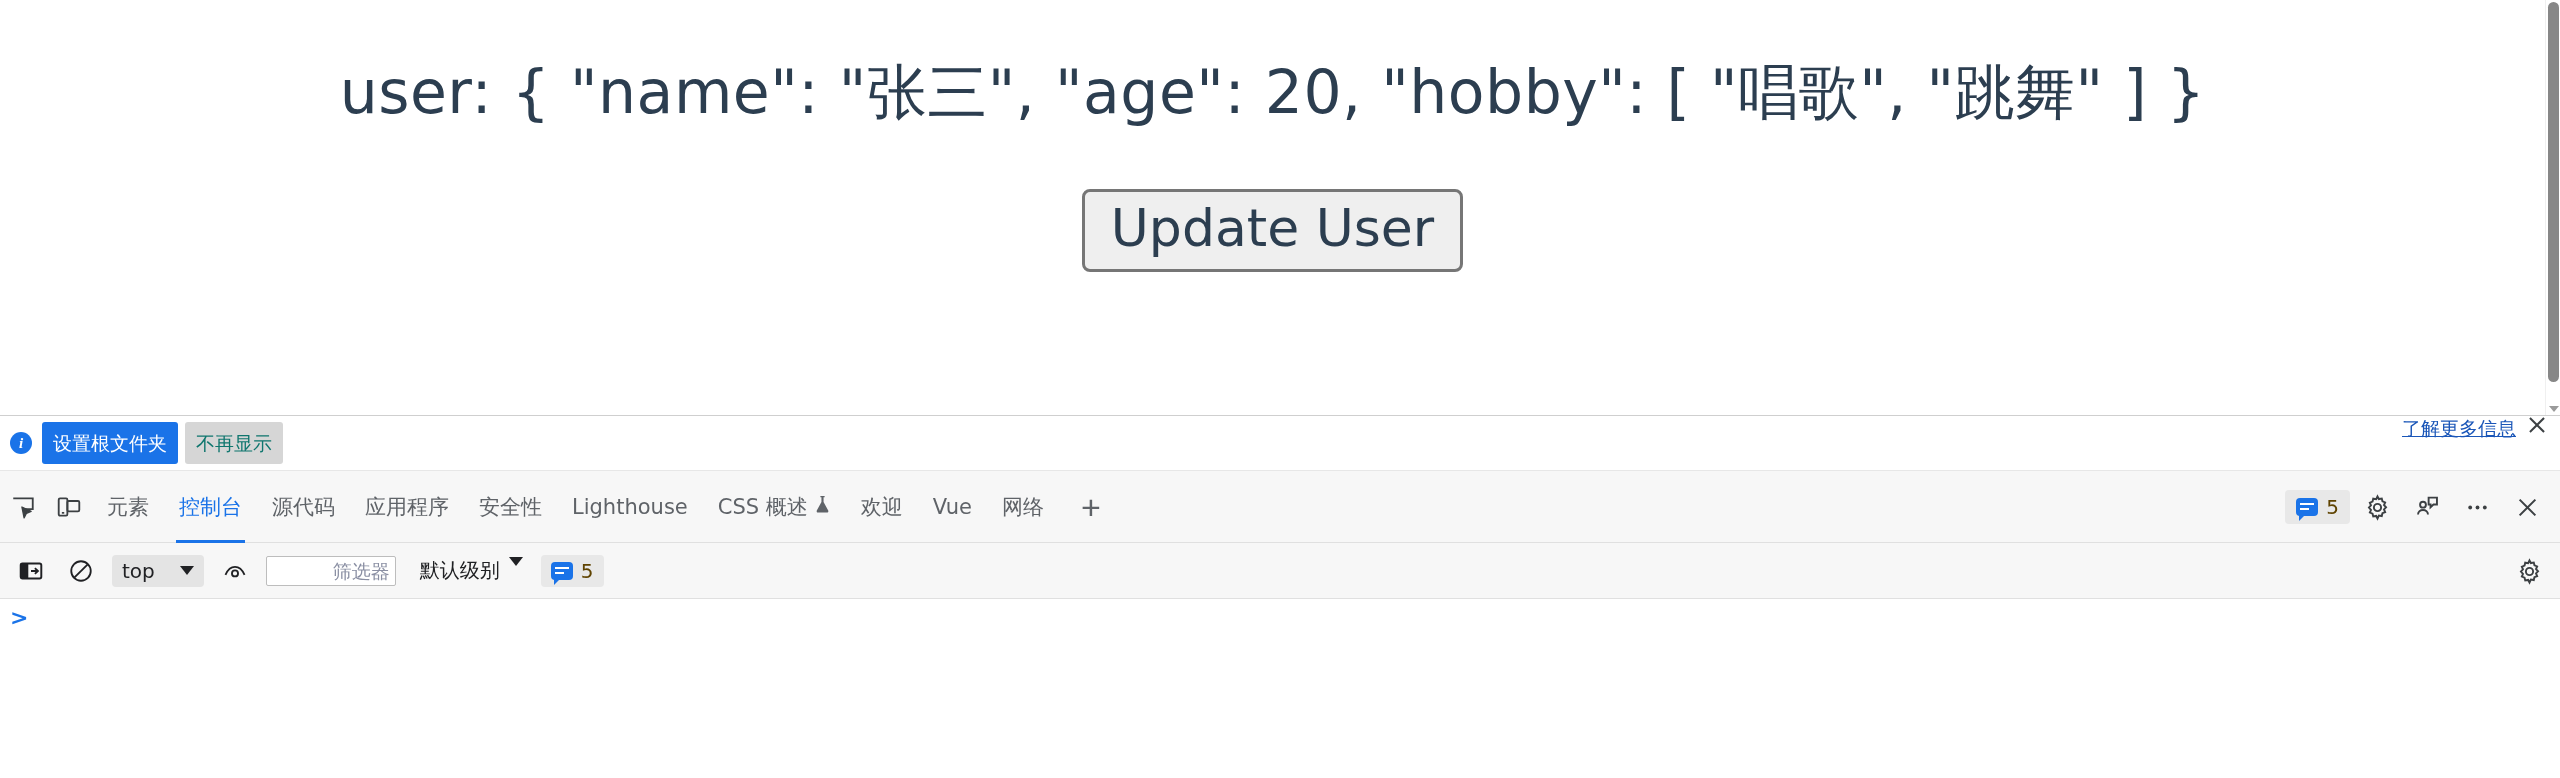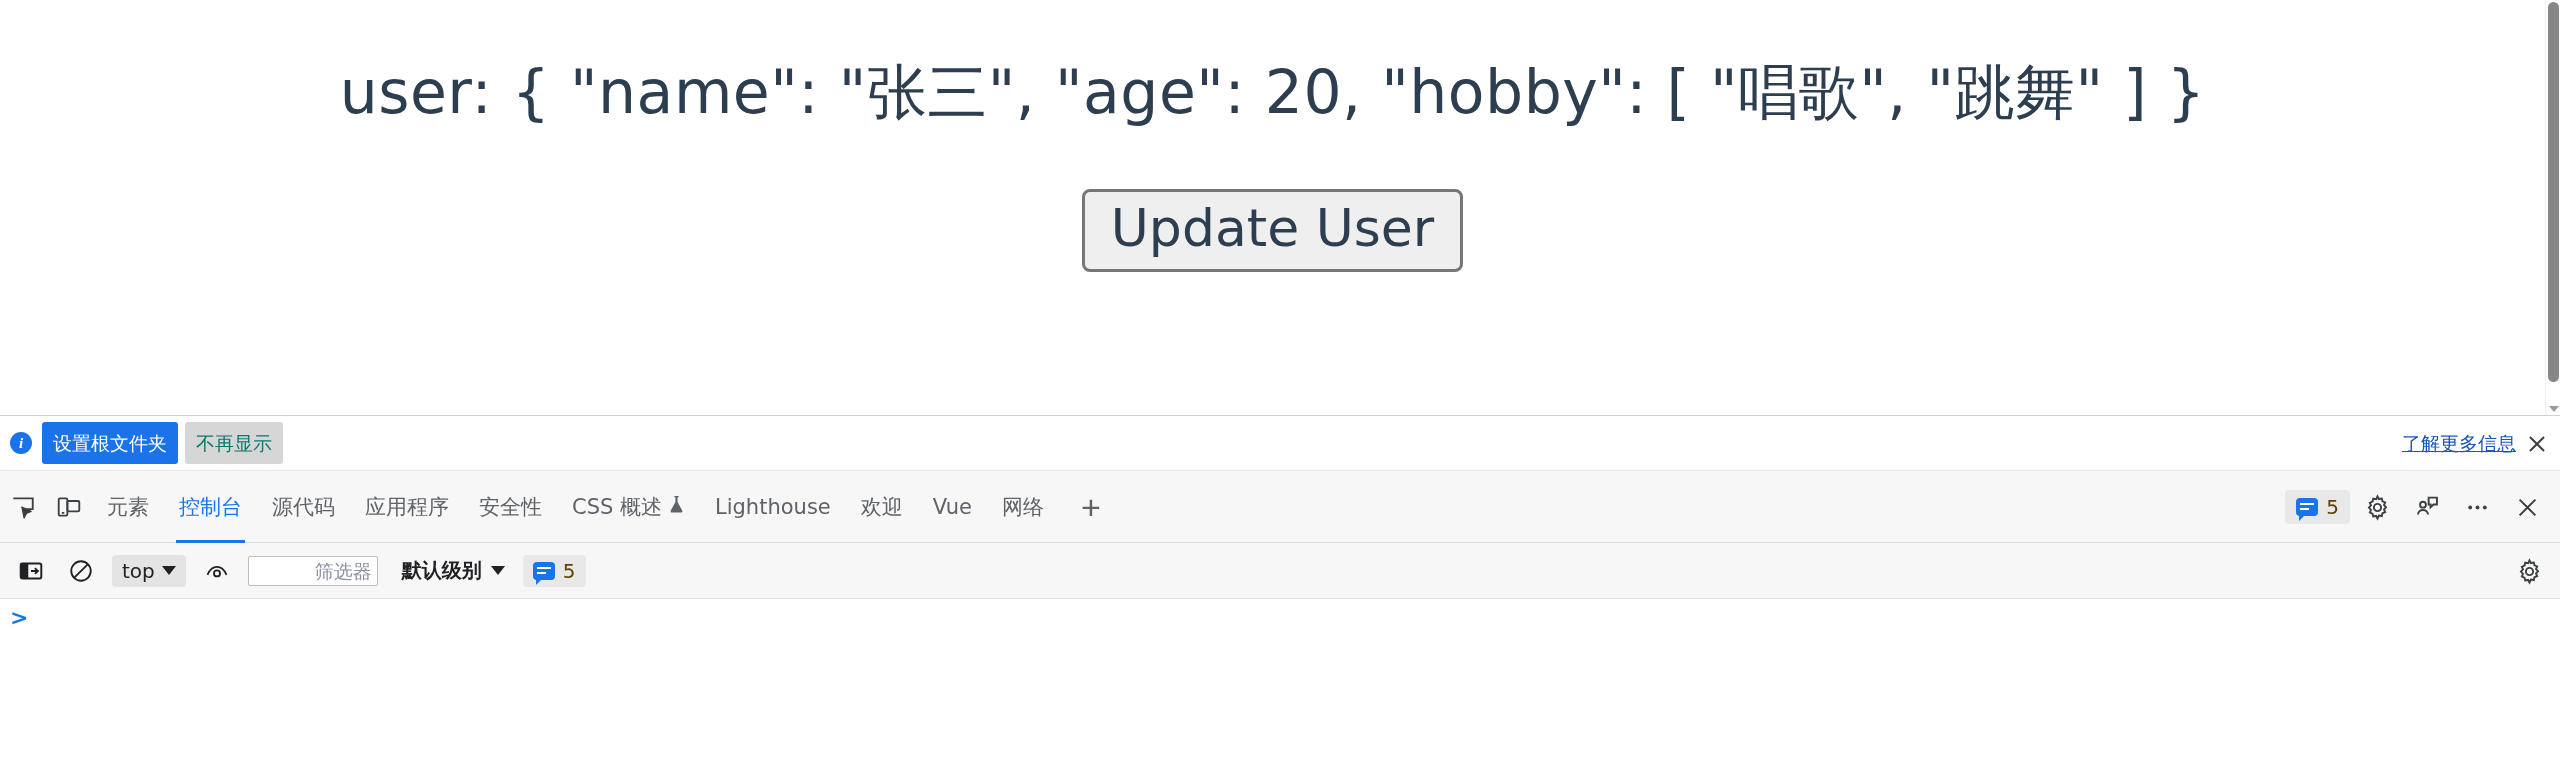--- a/index.html
+++ b/index.html
@@ -127,21 +127,21 @@
     cursor: pointer;
     font-family: "DejaVu Sans", sans-serif;
     line-height: 30px;
   }
   #notif-primary-btn { background: #1a73e8; color: #ffffff; margin-right: 7px; }
   #notif-secondary-btn { background: #d6d6d6; color: #0f766e; }
   #notif-right {
     position: absolute;
     right: 14px; top: 0;
     height: 55px;
-    display: flex; align-items: center; gap: 12px;
+    display: flex; align-items: flex-start; gap: 12px;
   }
   #notif-learn-more {
     color: #1a56b8;
     text-decoration: underline;
     font-size: 19px;
     white-space: nowrap;
     cursor: pointer;
     font-family: "DejaVu Sans", sans-serif;
   }
   #notif-close-icon {
@@ -215,21 +215,21 @@
   #console-toolbar {
     position: relative;
     height: 56px;
     display: flex; align-items: center;
     background: #f7f7f7;
     border-bottom: 1px solid #e0e0e0;
     padding-left: 8px;
     gap: 4px;
   }
   #context-selector {
-    display: flex; align-items: center; gap: 7px;
+    display: flex; align-items: center; gap: 25px;
     background: #e4e4e4;
     border-radius: 4px;
     padding: 4px 10px;
     margin: 6px 4px;
     cursor: pointer;
     font-size: 20px; color: #202124;
     font-family: "DejaVu Sans", sans-serif;
   }
   .caret-down {
     width: 0; height: 0;
@@ -244,27 +244,26 @@
     background: #ffffff;
     font-size: 19px;
     padding: 0 5px;
     margin: 0 6px 0 4px;
     color: #202124;
     font-family: "DejaVu Sans", sans-serif;
     text-align: right;
   }
   #filter-input::placeholder { color: #8a8fa3; opacity: 1; }
   #level-selector {
-    display: flex; align-items: center; gap: 9px;
+    display: flex; align-items: flex-start; gap: 9px;
     padding: 4px 8px;
     cursor: pointer;
     font-size: 20px; color: #202124;
     margin: 0 6px;
     font-family: "DejaVu Sans", sans-serif;
-    font-weight: bold;
   }
   #toolbar-message-badge {
     display: flex; align-items: center; gap: 8px;
     background: #e8e8e8;
     border-radius: 4px;
     padding: 4px 10px;
     cursor: pointer;
   }
   #toolbar-message-badge-count { font-size: 20px; color: #5f4300; font-family: "DejaVu Sans", sans-serif; }
   #console-settings-icon {
@@ -378,29 +377,29 @@
     <div class="tab-item">
       <span>源代码</span>
     </div>
     <div class="tab-item">
       <span>应用程序</span>
     </div>
     <div class="tab-item">
       <span>安全性</span>
     </div>
     <div class="tab-item">
+      <span>Lighthouse</span>
+    </div>
+    <div class="tab-item">
       <span>CSS 概述</span>
       <span>
         <svg width="17" height="19" viewBox="0 0 16 18" fill="#5f6368">
           <path d="M6 1h4v1.2H9v4.4l4.4 8.1c.4.8-.1 1.8-1 1.8H3.6c-.9 0-1.4-1-1-1.8L7 6.6V2.2H6V1z"></path>
         </svg>
       </span>
-    </div>
-    <div class="tab-item">
-      <span>Lighthouse</span>
     </div>
     <div class="tab-item">
       <span>欢迎</span>
     </div>
     <div class="tab-item">
       <span>Vue</span>
     </div>
     <div class="tab-item">
       <span>网络</span>
     </div>

